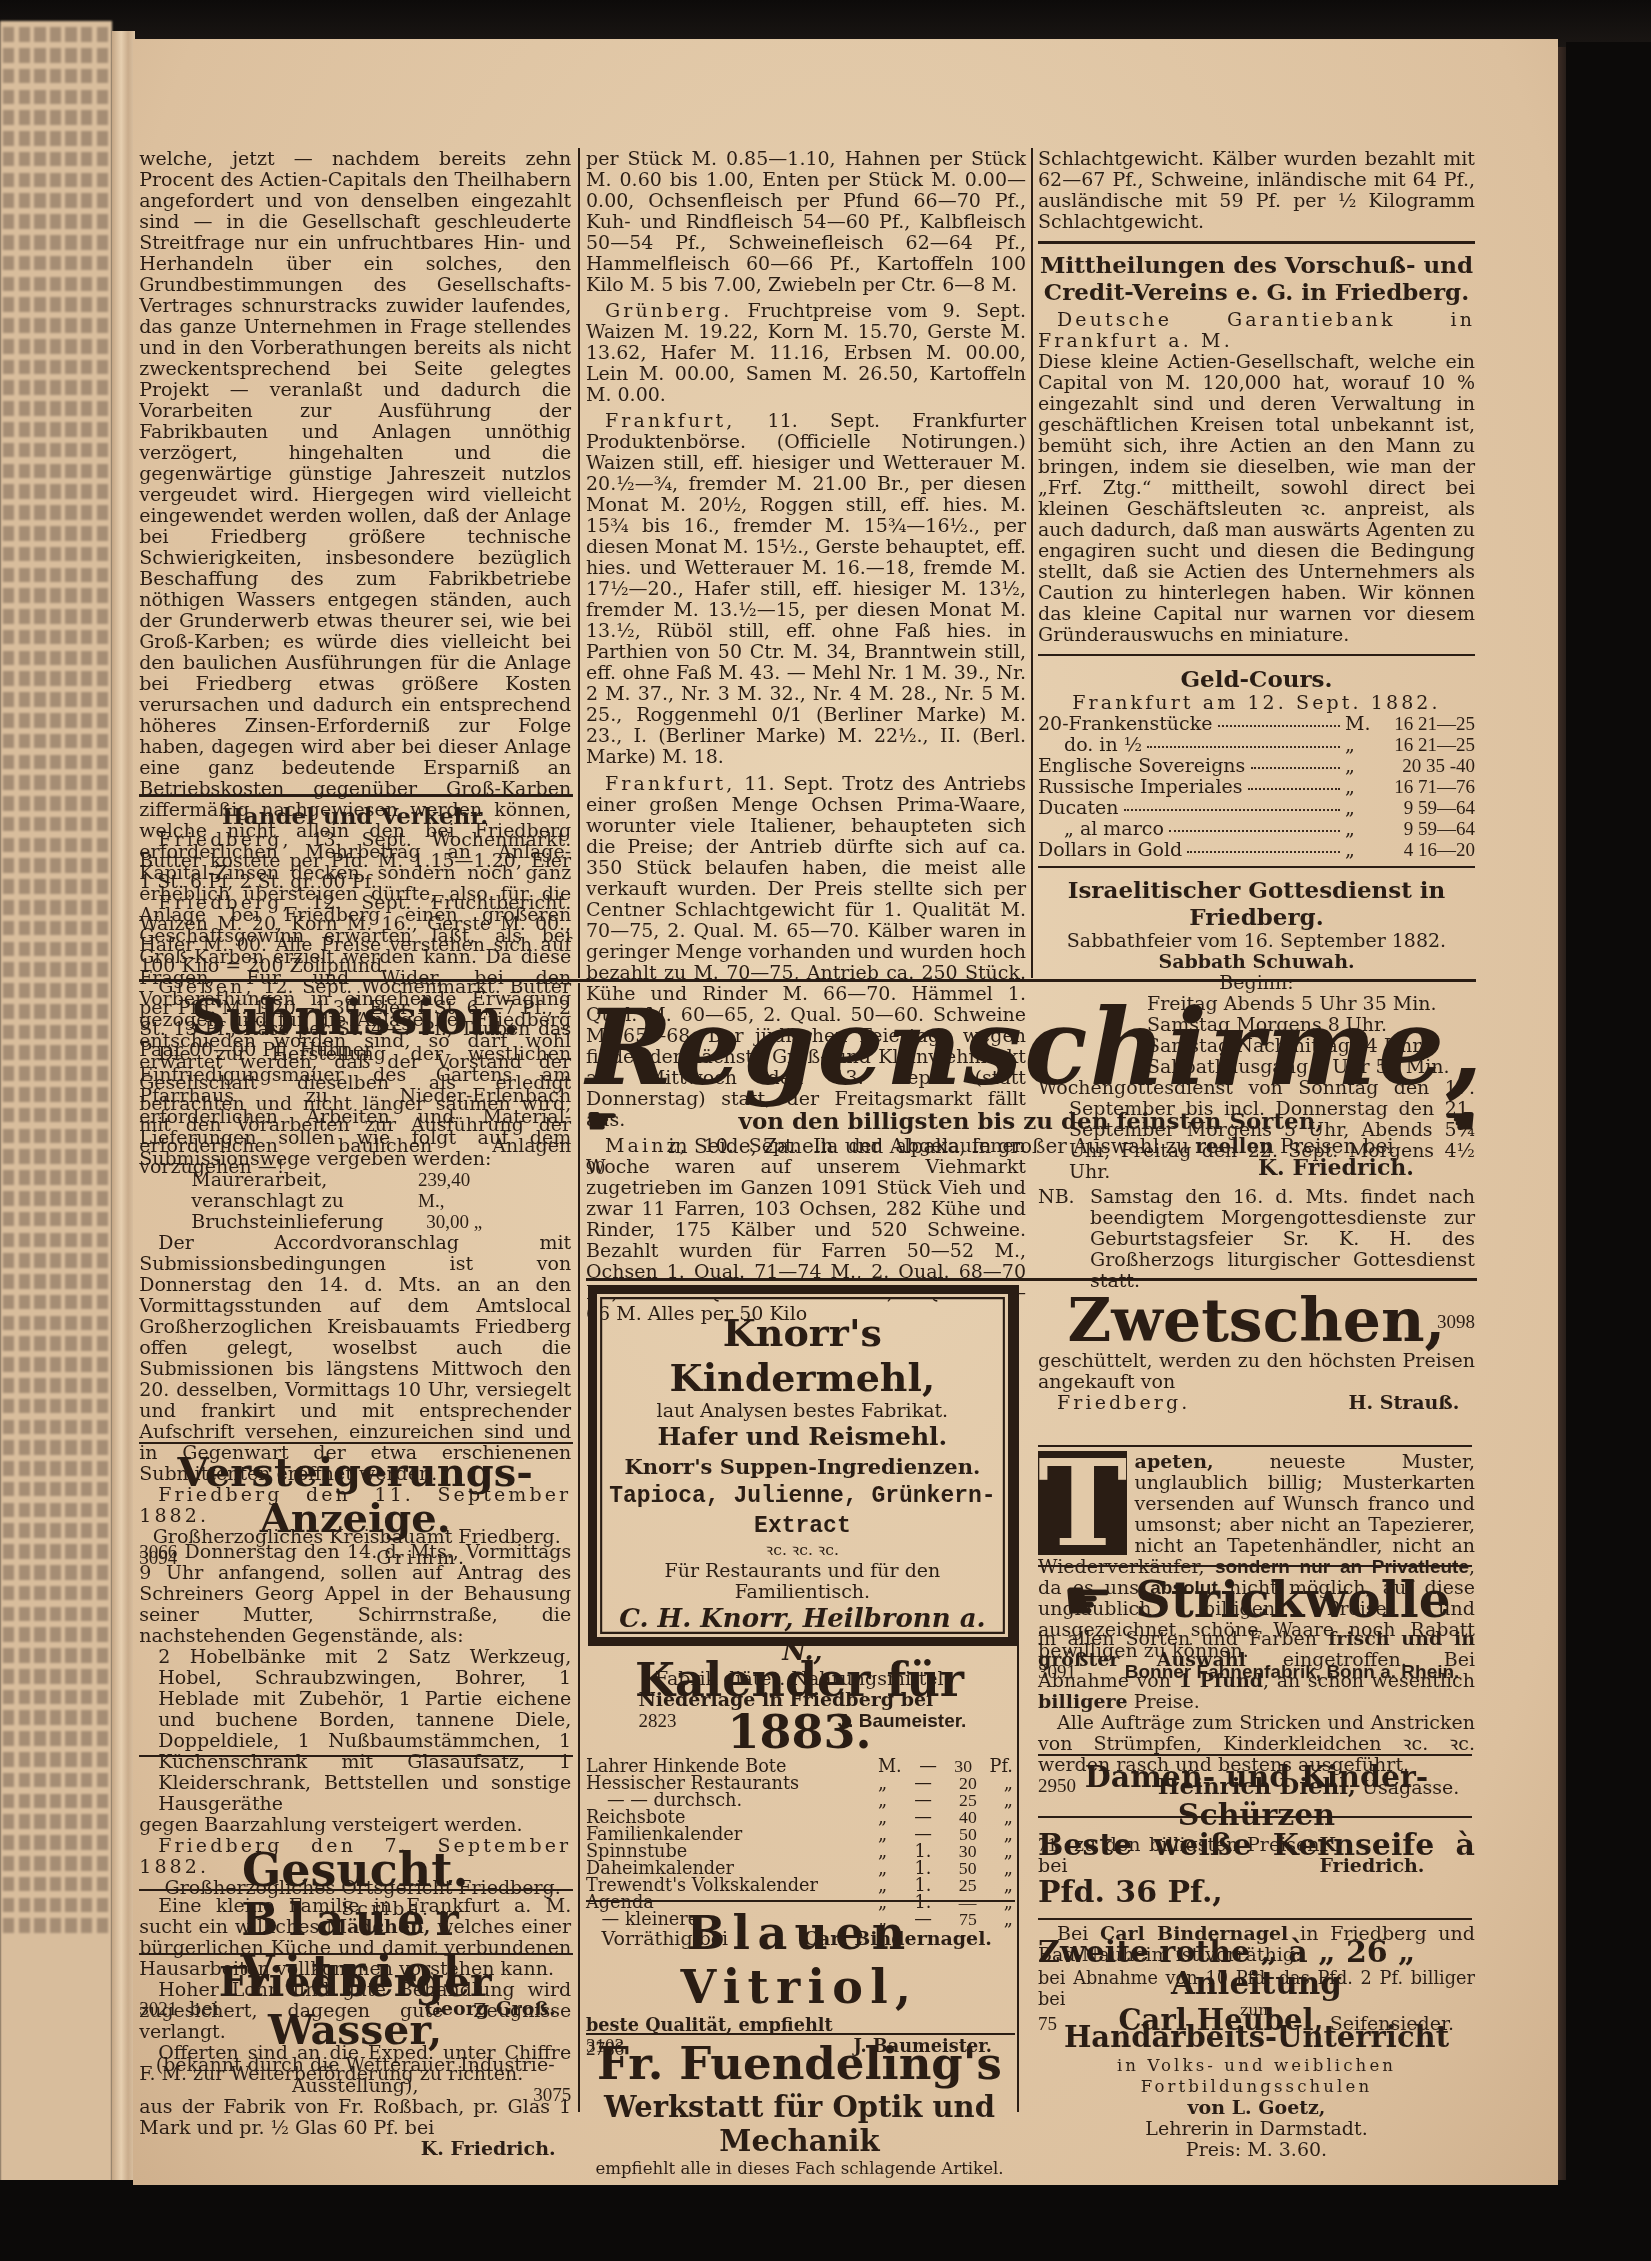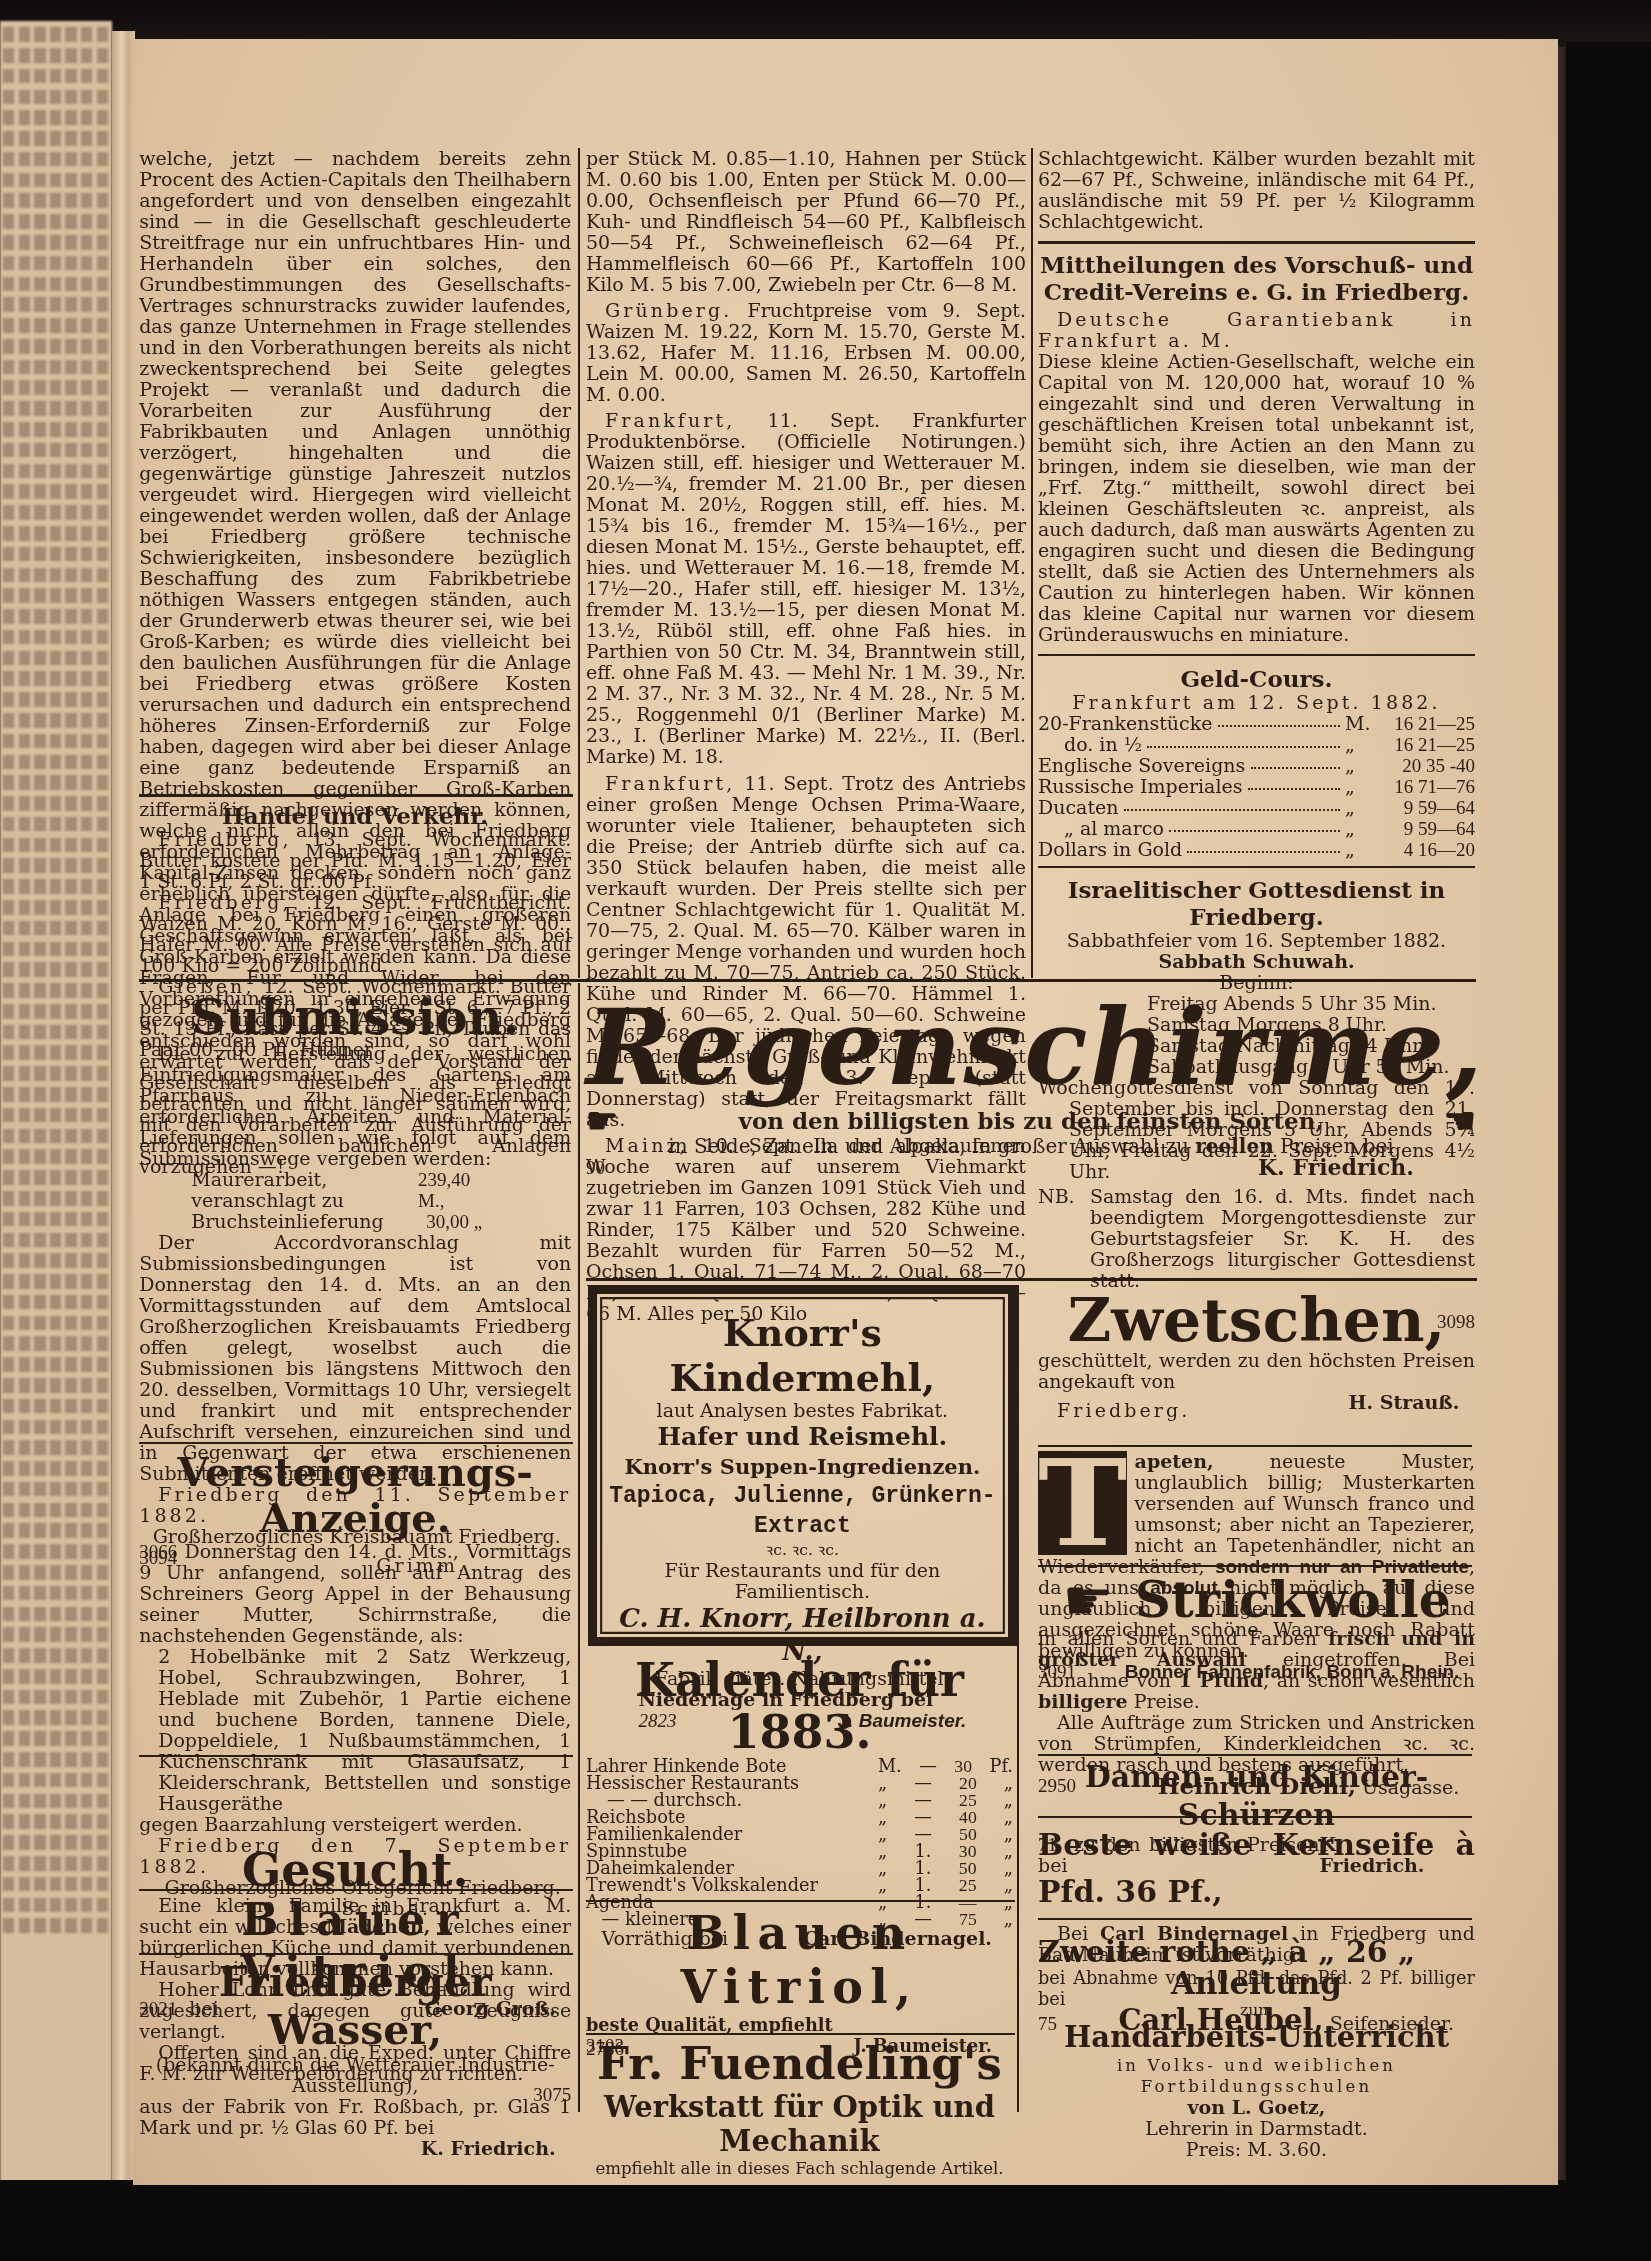--- a/index.html
+++ b/index.html
@@ -16,21 +16,21 @@
   .page{position:absolute;left:133px;top:39px;width:1425px;height:2146px;background:#e2c9a8;
         background-image:radial-gradient(ellipse at 50% 40%,#e9d4b5 0%,#dcc09e 80%,#cfb08d 100%);}
   .col{position:absolute;font-size:19px;line-height:21px;text-align:justify;}
   .col p{margin:0;text-indent:0;}
   .col p.ind{text-indent:19px;}
   .rule{position:absolute;height:2.6px;background:#2a1d14;}
   .rule.thin{height:1.6px;}
   .vrule{position:absolute;width:1.6px;background:#2a1d14;}
   .center{text-align:center;}
   .bold{font-weight:bold;}
-  .spaced{letter-spacing:3.1px;margin-top:8px;}
+  .spaced{letter-spacing:3.1px;}
   h3{margin:0;font-size:23px;font-weight:bold;text-align:center;line-height:27px;}
   .big-title{font-family:"DejaVu Serif",serif;font-weight:bold;text-align:center;margin:0;}
   .num{font-family:"Liberation Serif",serif;}
   .row{display:flex;justify-content:space-between;}
   .dots{flex:1;border-bottom:2.6px dotted #3a2a1f;margin:0 5.2px 6.2px;}
   .hand{display:inline-block;font-size:36px;line-height:31px;vertical-align:middle;}
   .box{position:absolute;border:9.4px solid #2a1d14;box-shadow:inset 0 0 0 3.1px #e2c9a8,inset 0 0 0 5.2px #2a1d14;}
   .initial{float:left;font-size:120px;line-height:104px;font-weight:bold;margin:0 7.3px 0 0;background:#2a1d14;color:#2a1d14;}
   .initial span{color:#e2c9a8;}
 </style>
@@ -313,21 +313,21 @@
       <p class="big-title" style="font-size:38px;line-height:45px;">Knorr's Kindermehl,</p>
       <p>laut Analysen bestes Fabrikat.</p>
       <p class="bold" style="font-size:25px;line-height:32px;">Hafer und Reismehl.</p>
       <p class="bold" style="font-size:21px;line-height:28px;">Knorr's Suppen-Ingredienzen.</p>
       <p class="bold" style="font-size:23px;line-height:30px;font-family:Liberation Mono, monospace;">Tapioca, Julienne, Grünkern-Extract</p>
       <p style="font-size:15.6px;line-height:19px;">ꝛc. ꝛc. ꝛc.</p>
       <p>Für Restaurants und für den Familientisch.</p>
       <p class="bold" style="font-size:26px;line-height:33px;font-style:italic;">C. H. Knorr, Heilbronn a. N.,</p>
       <p>Fabrik diätet. Nahrungsmittel.</p>
       <p class="bold" style="text-align:left;padding-left:31px">Niederlage in Friedberg bei</p>
-      <div class="row" style="padding:0 31px;font-style:italic;">
+      <div class="row" style="padding:0 31px;">
           <span class="num">2823</span>
           <span class="bold" style="font-family:'Liberation Sans',sans-serif">J. Baumeister.</span>
         </div>
     </div>
   </div>
 
   <div class="col" style="left:453px;top:1615px;width:427px;">
     <p class="big-title" style="font-size:46px;line-height:52px;">Kalender für 1883.</p>
     <div style="font-size:17.7px;line-height:17px;">
       <div class="row">

